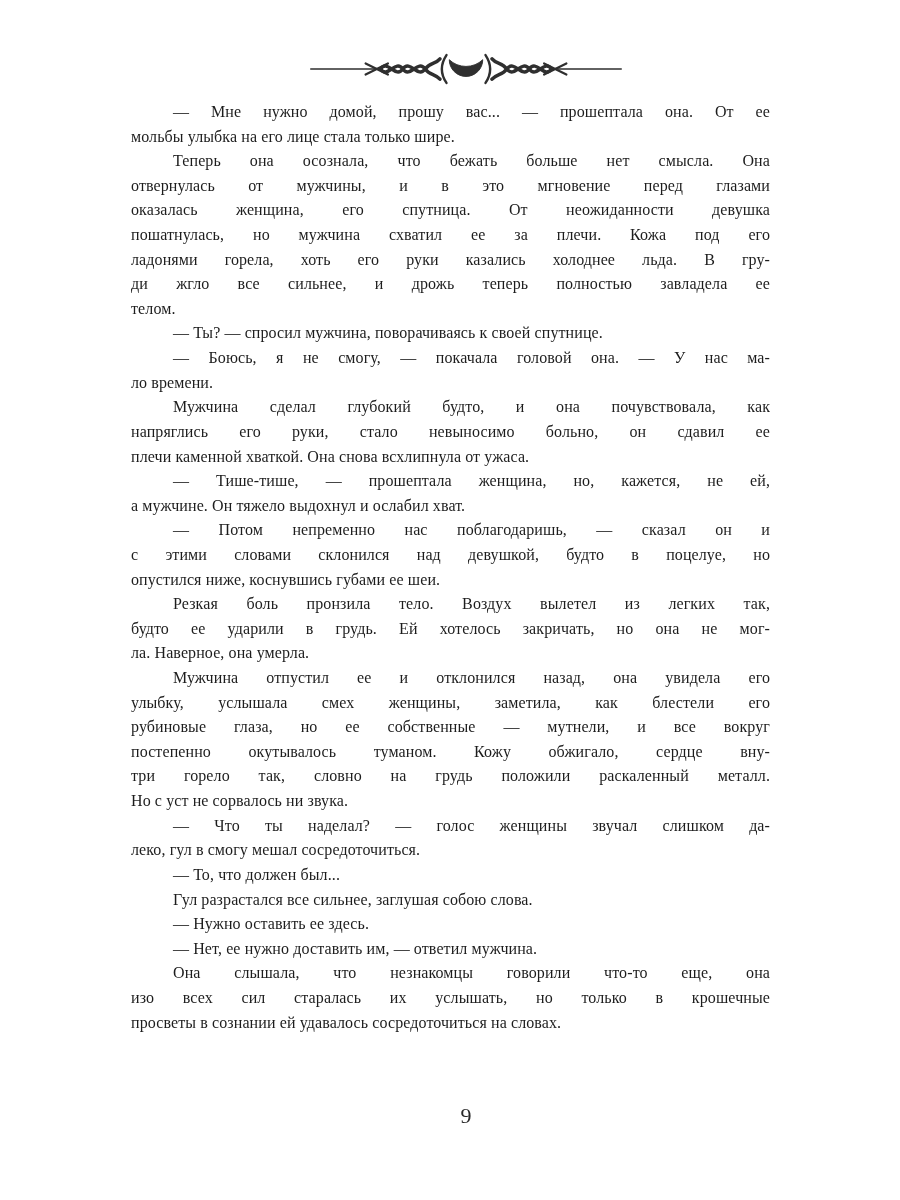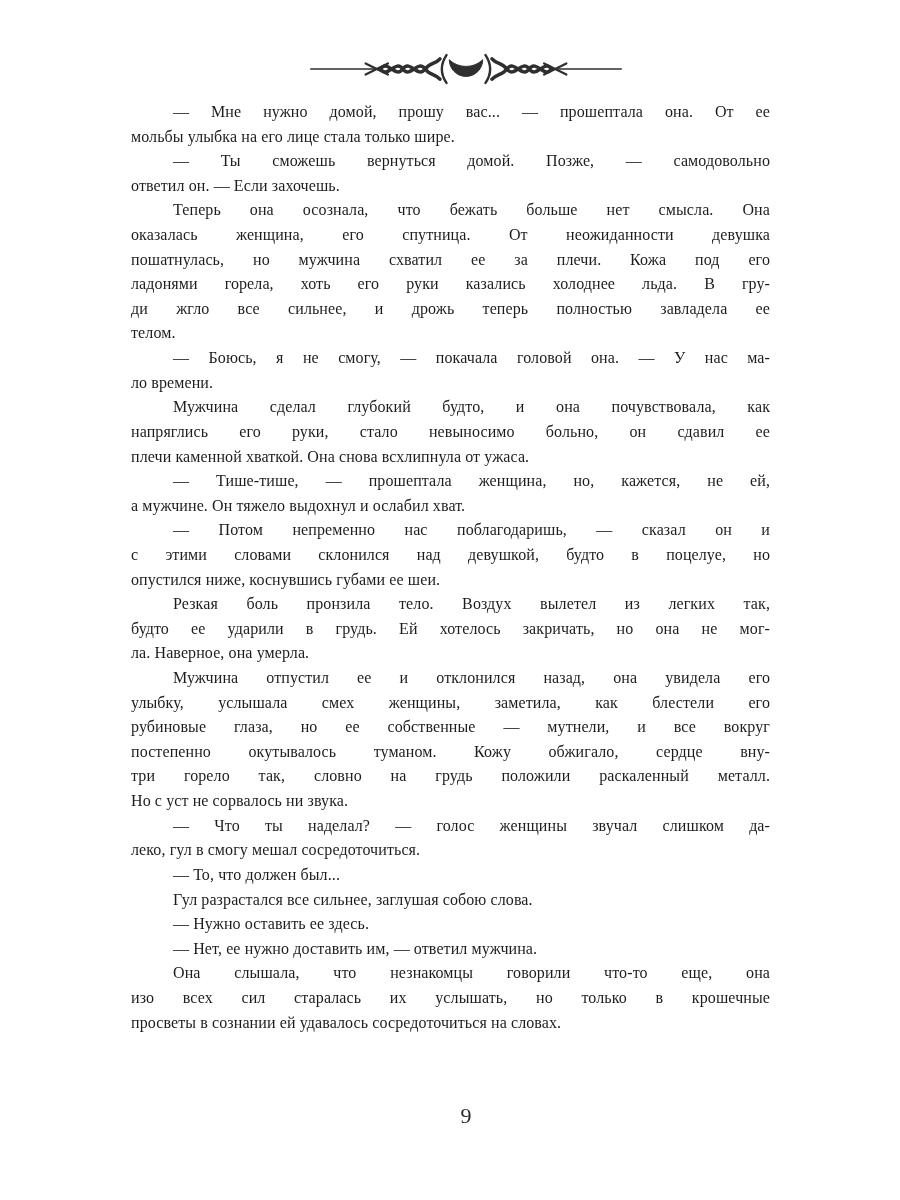--- a/index.html
+++ b/index.html
@@ -77,30 +77,30 @@
 
     <path d="M152,9 A18,18 0 0 0 188,9 A26,26 0 0 1 152,9 Z" fill="#2f2f2f" stroke="#2f2f2f" stroke-width="1"></path>
   </svg>
 
   <div class="text-block">
       <div class="para">
         <div class="line first">— Мне нужно домой, прошу вас... — прошептала она. От ее</div>
         <div class="line last">мольбы улыбка на его лице стала только шире.</div>
       </div>
       <div class="para">
-        <div class="line first">— Ты сможешь вернуться домой. Позже, — самодовольно</div>
-        <div class="line last">ответил он. — Если захочешь.</div>
-      </div>
-      <div class="para">
         <div class="line first">Теперь она осознала, что бежать больше нет смысла. Она</div>
+        <div class="line">отвернулась от мужчины, и в это мгновение перед глазами</div>
         <div class="line">оказалась женщина, его спутница. От неожиданности девушка</div>
         <div class="line">пошатнулась, но мужчина схватил ее за плечи. Кожа под его</div>
         <div class="line">ладонями горела, хоть его руки казались холоднее льда. В гру-</div>
         <div class="line">ди жгло все сильнее, и дрожь теперь полностью завладела ее</div>
         <div class="line last">телом.</div>
+      </div>
+      <div class="para">
+        <div class="line first last">— Ты? — спросил мужчина, поворачиваясь к своей спутнице.</div>
       </div>
       <div class="para">
         <div class="line first">— Боюсь, я не смогу, — покачала головой она. — У нас ма-</div>
         <div class="line last">ло времени.</div>
       </div>
       <div class="para">
         <div class="line first">Мужчина сделал глубокий будто, и она почувствовала, как</div>
         <div class="line">напряглись его руки, стало невыносимо больно, он сдавил ее</div>
         <div class="line last">плечи каменной хваткой. Она снова всхлипнула от ужаса.</div>
       </div>

